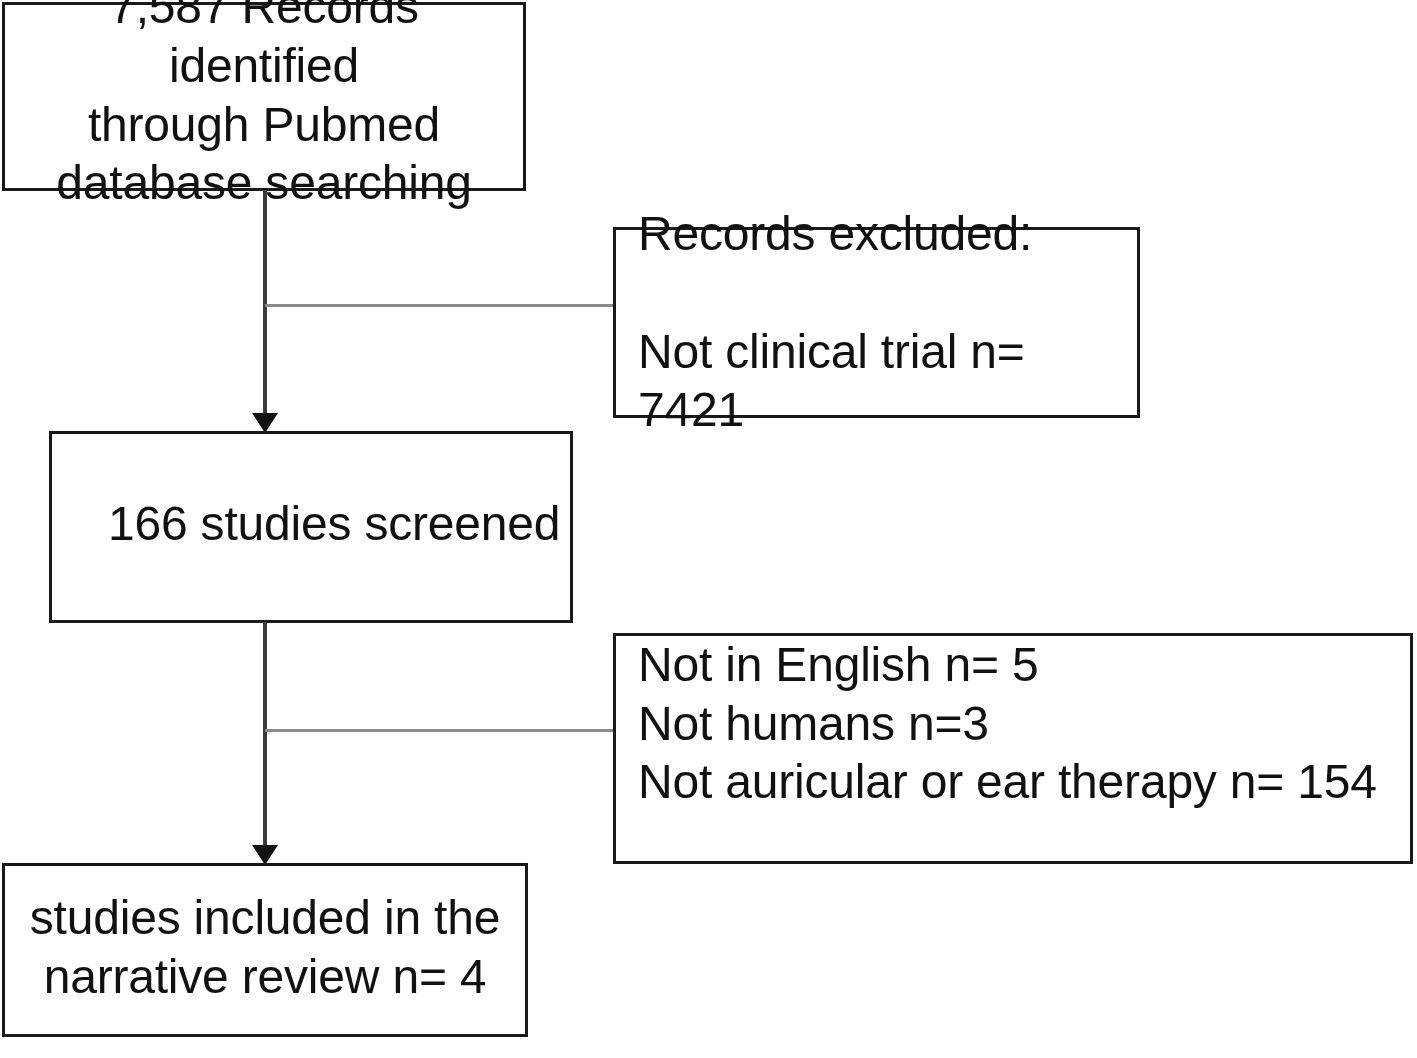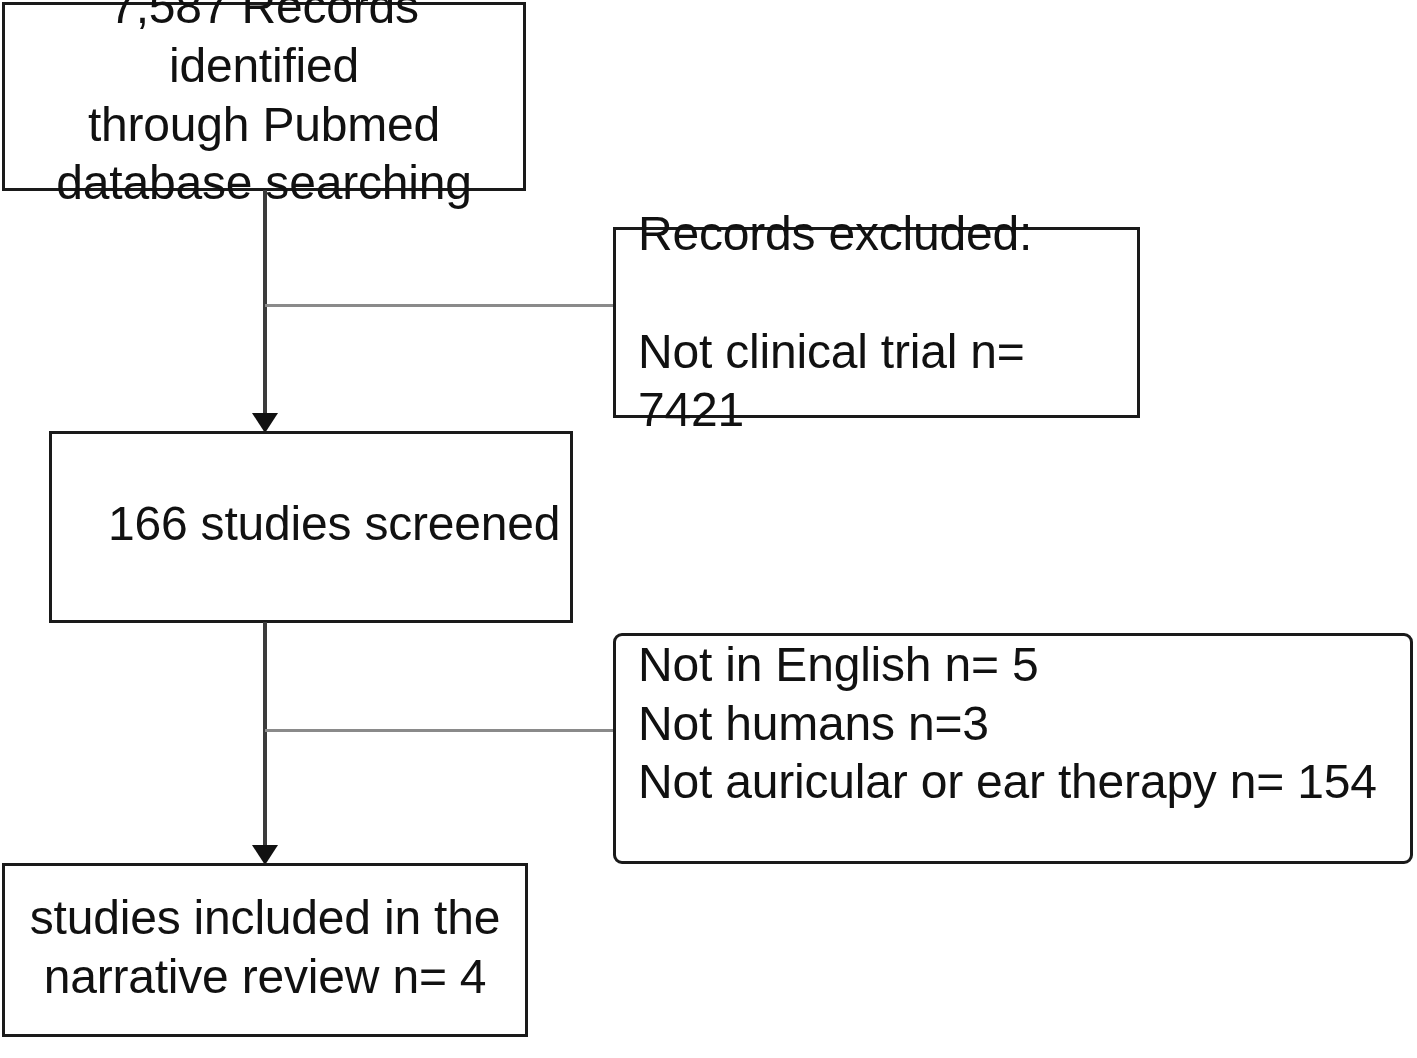--- a/index.html
+++ b/index.html
@@ -51,21 +51,21 @@
 
   
   #box-identified { left: 2px;   top: 2px;   width: 524px; height: 189px; }
   #box-identified .txt { margin-top: -2px; }
 
   #box-excluded1  { left: 613px; top: 227px; width: 527px; height: 191px; }
 
   #box-screened   { left: 20px;   top: 431px; width: 524px; height: 192px; margin-left: 29px; }
   #box-screened .txt { margin-top: -6px; padding-left: 56px; }
 
-  #box-excluded2  { left: 613px; top: 633px; width: 800px; height: 231px; border-radius: 9px; }
+  #box-excluded2  { left: 613px; top: 633px; width: 800px; height: 231px; }
   #box-excluded2 .txt { margin-top: 0; }
 
   #box-included   { left: 2px;   top: 863px; width: 526px; height: 174px; }
   #box-included .txt { margin-top: -4px; }
 
   
   .vline {
     position: absolute;
     width: 4px;
     background: #3b3b3b;

